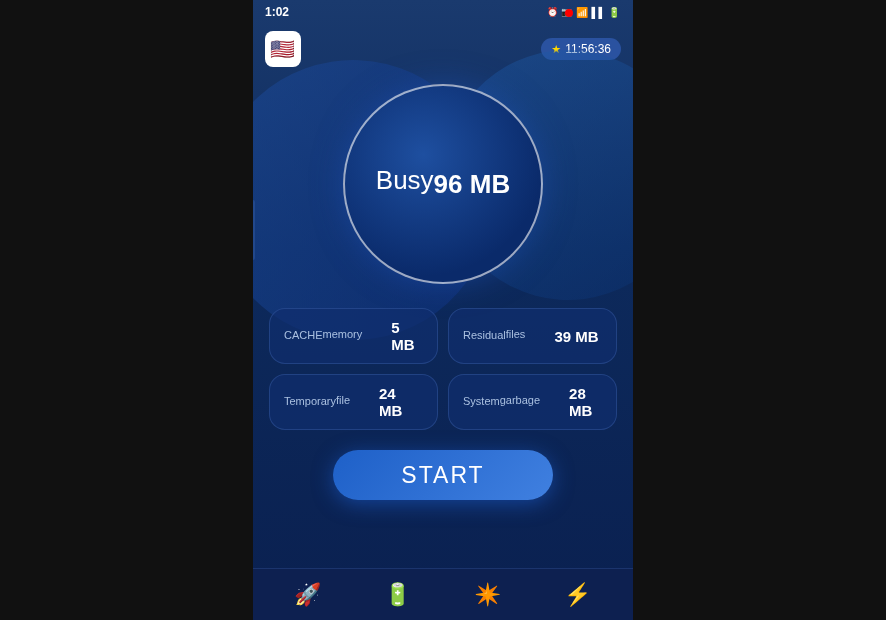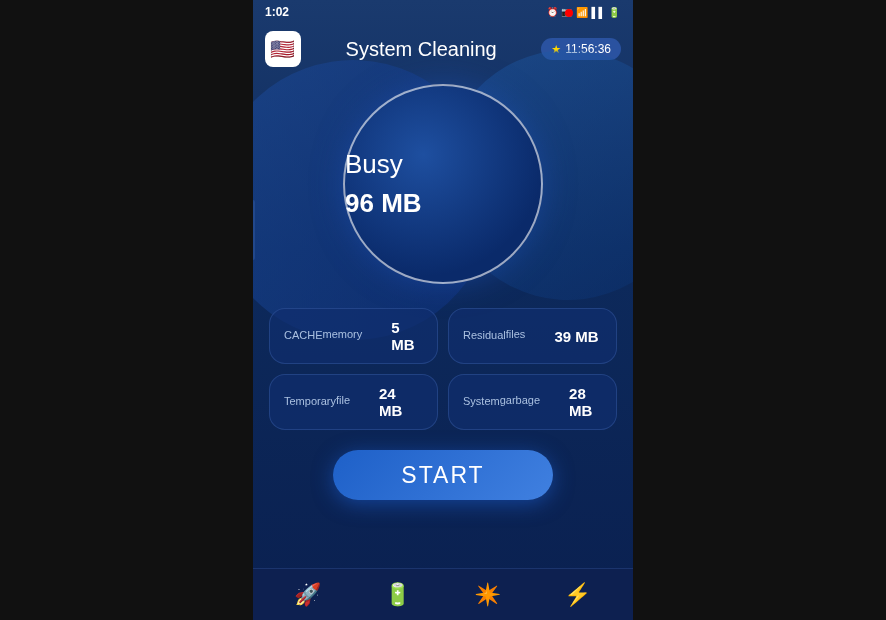--- a/index.html
+++ b/index.html
@@ -124,21 +124,22 @@
       z-index: 1;
     }
     
     .big-circle {
       width: 200px;
       height: 200px;
       border-radius: 50%;
       background: radial-gradient(circle at 40% 35%, #1e4fa0, #0a2a6a 70%);
       border: 2px solid rgba(255,255,255,0.6);
       display: flex;
-      flex-direction: column;
+      flex-direction: row;
+      align-items: center;
       justify-content: center;
       margin-bottom: 24px;
       box-shadow: 0 0 30px rgba(30,80,180,0.5);
     }
     .circle-status {
       color: #fff;
       font-size: 26px;
       font-weight: 400;
       margin-bottom: 8px;
     }
@@ -259,21 +260,20 @@
       <span style="font-size:10px;color:#fff;">📶</span>
       <span style="font-size:10px;color:#fff;">▌▌</span>
       <span style="font-size:10px;color:#fff;">🔋</span>
     </div>
   </div>
 
   <div class="top-bar">
     <div class="flag-icon">
       <span>🇺🇸</span>
     </div>
-    <span class="app-title">System Cleaning</span>
     <div class="timer-badge">
       <span class="star">★</span>
       <span class="time">11:56:36</span>
     </div>
   </div>
 
   <div class="main-content">
 
     <div class="big-circle">
       <span class="circle-status">Busy</span>

